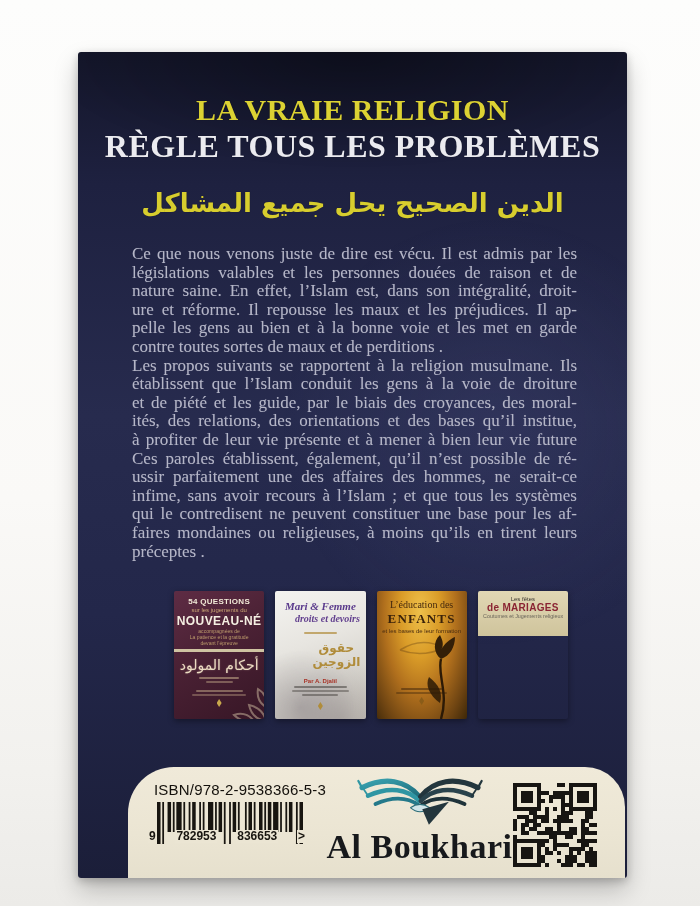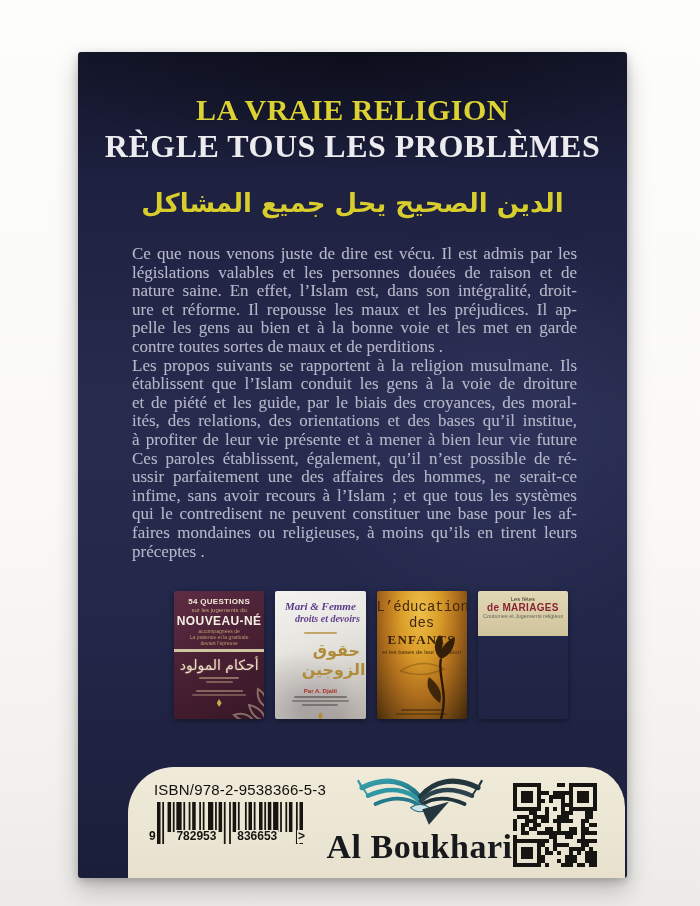--- a/index.html
+++ b/index.html
@@ -51,26 +51,26 @@
   .t1-orn{position:absolute;right:-4px;bottom:-4px;opacity:.75;}
   
   .t2{background:linear-gradient(160deg,#f4f3f0 0%,#e7e5e0 40%,#d3d0c9 75%,#c2beb6 100%);padding-top:9px;}
   .t2::before{content:'';position:absolute;left:0;right:0;bottom:0;height:62%;
     background:radial-gradient(ellipse at 28% 85%,rgba(84,74,86,.30),transparent 60%),
                radial-gradient(ellipse at 72% 100%,rgba(118,108,114,.28),transparent 55%);}
   .t2-title{font-family:"Liberation Serif",serif;font-style:italic;font-weight:bold;
     font-size:11px;color:#5a3a8c;}
   .t2-sub{font-family:"Liberation Serif",serif;font-style:italic;font-weight:bold;
     font-size:10px;color:#63418f;margin-top:1px;padding-left:14px;}
-  .t2-arabic{font-family:"DejaVu Sans",sans-serif;font-size:16px;font-weight:bold;
+  .t2-arabic{font-family:"DejaVu Sans",sans-serif;font-size:12px;font-weight:bold;
     color:#b08c3a;direction:rtl;margin-top:7px;position:relative;padding-left:32px;}
   .t2-byline{font-size:6px;font-weight:bold;color:#a83226;margin-top:9px;position:relative;}
   
   .t3{background:radial-gradient(ellipse at 48% 16%,#eec04a 0%,#da9c28 30%,#b06f1d 55%,#6e4412 82%,#3d2708 100%);padding-top:8px;}
-  .t3-title{font-family:Liberation Mono, monospace;font-size:14px;color:#44280d;}
+  .t3-title{font-family:Liberation Serif, serif;font-size:10px;color:#44280d;}
   .t3-title2{font-family:"Liberation Serif",serif;font-size:13px;font-weight:bold;
     color:#3a220a;letter-spacing:1.2px;margin-top:1px;}
   .t3-sub{font-size:6px;color:#4a2c10;margin-top:1px;}
   .t3-tulip{position:absolute;right:2px;bottom:0;}
   .t3-swirl{margin-top:4px;opacity:.6;}
   
   .t4top{height:40px;background:linear-gradient(#e1d7b4,#cfc49c);padding-top:5px;}
   .t4-pre{font-size:6px;color:#3a3630;}
   .t4-title{font-size:10px;font-weight:bold;color:#8a2433;letter-spacing:.3px;}
   .t4-sub{font-size:6px;color:#6a655a;transform:scale(.9);}

